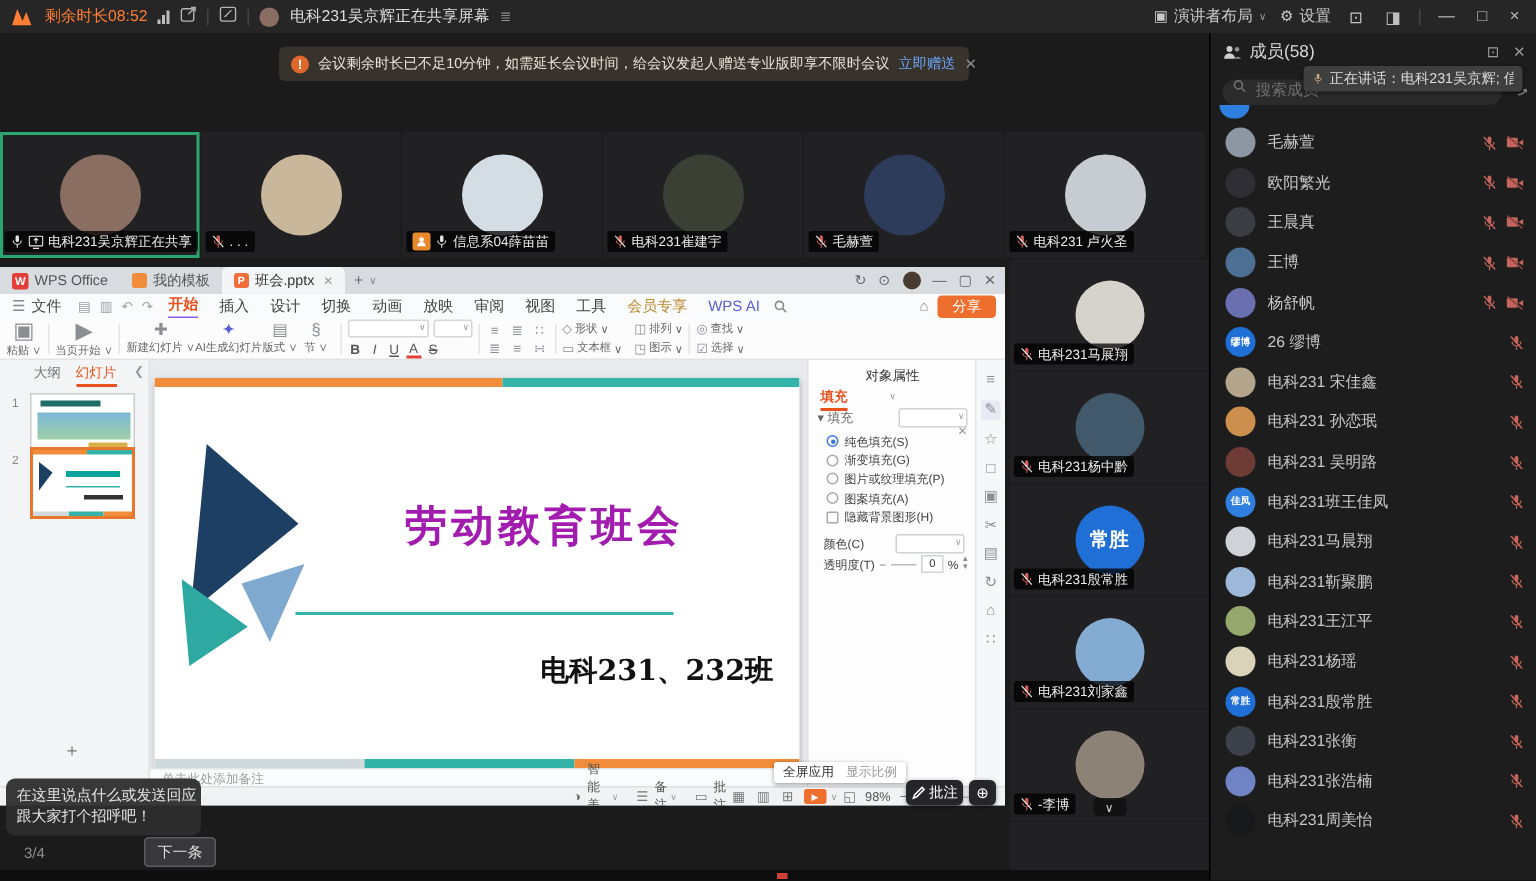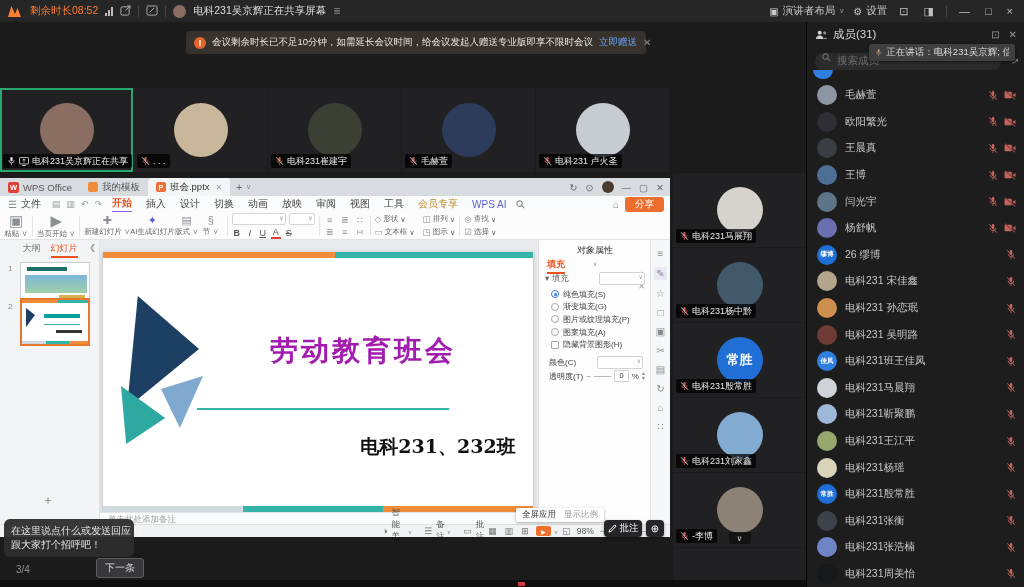--- a/index.html
+++ b/index.html
@@ -248,20 +248,38 @@
             <rect x="4.5" y="1" width="3" height="6" rx="1.5" fill="#d05c54"></rect>
             <path d="M2.5 5.5a3.5 3.5 0 0 0 7 0" stroke="#d05c54" fill="none"></path>
             <line x1="6" y1="9.5" x2="6" y2="12" stroke="#d05c54"></line>
             <line x1="1.5" y1="1.5" x2="10.5" y2="11.5" stroke="#e8e8e8" stroke-width="1.1"></line>
           </svg>
 
           <span class="vname">. . .</span>
         </div>
       </div>
 
+      <div class="vtile">
+        <div class="vav" style="background: rgb(212, 221, 227);"></div>
+        <div class="vlabel">
+          <span class="hostbadge">
+            <svg width="8" height="8" viewBox="0 0 10 10">
+              <circle cx="5" cy="3.5" r="2" fill="#fff"></circle>
+              <path d="M1.5 9 a3.5 3.5 0 0 1 7 0 Z" fill="#fff"></path>
+            </svg>
+          </span>
+          <svg width="9" height="10" viewBox="0 0 12 13">
+            <rect x="4.5" y="1" width="3" height="6" rx="1.5" fill="#e6e6e6"></rect>
+            <path d="M2.5 5.5a3.5 3.5 0 0 0 7 0" stroke="#e6e6e6" fill="none"></path>
+            <line x1="6" y1="9.5" x2="6" y2="12" stroke="#e6e6e6"></line>
+          </svg>
+
+          <span class="vname">信息系04薛苗苗</span>
+        </div>
+      </div>
 
       <div class="vtile">
         <div class="vav" style="background: rgb(60, 64, 52);"></div>
         <div class="vlabel">
 
           <svg width="9" height="10" viewBox="0 0 12 13">
             <rect x="4.5" y="1" width="3" height="6" rx="1.5" fill="#d05c54"></rect>
             <path d="M2.5 5.5a3.5 3.5 0 0 0 7 0" stroke="#d05c54" fill="none"></path>
             <line x1="6" y1="9.5" x2="6" y2="12" stroke="#d05c54"></line>
             <line x1="1.5" y1="1.5" x2="10.5" y2="11.5" stroke="#e8e8e8" stroke-width="1.1"></line>
@@ -377,21 +395,21 @@
   <div id="coltail" class="abs"></div>
 
   <div id="sidebar" class="abs">
     <div class="sb-head">
       <svg width="13" height="10" viewBox="0 0 14 11">
           <circle cx="5" cy="3" r="2.2" fill="#cfcfcf"></circle>
           <path d="M1 10 a4 4 0 0 1 8 0 Z" fill="#cfcfcf"></path>
           <circle cx="10.5" cy="3.2" r="1.7" fill="#8f8f8f"></circle>
           <path d="M8.5 10 a3 3 0 0 1 5 0 Z" fill="#8f8f8f"></path>
         </svg>
-      <span>成员(31)</span>
+      <span>成员(58)</span>
       <span class="hico">⊡</span>
       <span class="hico" style="margin-left:4px;">✕</span>
     </div>
     <div class="speak-tip">
       <svg width="8" height="9" viewBox="0 0 12 13">
           <rect x="4.5" y="1" width="3" height="6" rx="1.5" fill="#c9a27e"></rect>
           <path d="M2.5 5.5a3.5 3.5 0 0 0 7 0" stroke="#c9a27e" fill="none"></path>
           <line x1="6" y1="9.5" x2="6" y2="12" stroke="#c9a27e"></line>
         </svg>
       <span>正在讲话：电科231吴京辉; 信...</span>
@@ -476,37 +494,20 @@
               <line x1="1.5" y1="1.5" x2="10.5" y2="11.5" stroke="#c4655c" stroke-width="1.2"></line>
             </svg>
             <svg width="12" height="10" viewBox="0 0 13 11">
               <rect x="0.5" y="2" width="8" height="7" rx="1" fill="#c4655c"></rect>
               <path d="M9 5.5l3.5-2.2v4.4L9 5.5z" fill="#c4655c"></path>
               <line x1="1" y1="0.8" x2="12" y2="10.2" stroke="#8a4540" stroke-width="1.3"></line>
             </svg>
           </span>
         </div>
 
-        <div class="mrow">
-          <span class="mav" style="background: rgb(94, 116, 136);"></span>
-          <span class="mname">闫光宇</span>
-          <span class="micons">
-            <svg width="10" height="11" viewBox="0 0 12 13">
-              <rect x="4.5" y="1" width="3" height="6" rx="1.5" fill="#c4655c"></rect>
-              <path d="M2.5 5.5a3.5 3.5 0 0 0 7 0" stroke="#c4655c" fill="none"></path>
-              <line x1="6" y1="9.5" x2="6" y2="12" stroke="#c4655c"></line>
-              <line x1="1.5" y1="1.5" x2="10.5" y2="11.5" stroke="#c4655c" stroke-width="1.2"></line>
-            </svg>
-            <svg width="12" height="10" viewBox="0 0 13 11">
-              <rect x="0.5" y="2" width="8" height="7" rx="1" fill="#c4655c"></rect>
-              <path d="M9 5.5l3.5-2.2v4.4L9 5.5z" fill="#c4655c"></path>
-              <line x1="1" y1="0.8" x2="12" y2="10.2" stroke="#8a4540" stroke-width="1.3"></line>
-            </svg>
-          </span>
-        </div>
 
         <div class="mrow">
           <span class="mav" style="background: rgb(106, 111, 176);"></span>
           <span class="mname">杨舒帆</span>
           <span class="micons">
             <svg width="10" height="11" viewBox="0 0 12 13">
               <rect x="4.5" y="1" width="3" height="6" rx="1.5" fill="#c4655c"></rect>
               <path d="M2.5 5.5a3.5 3.5 0 0 0 7 0" stroke="#c4655c" fill="none"></path>
               <line x1="6" y1="9.5" x2="6" y2="12" stroke="#c4655c"></line>
               <line x1="1.5" y1="1.5" x2="10.5" y2="11.5" stroke="#c4655c" stroke-width="1.2"></line>

